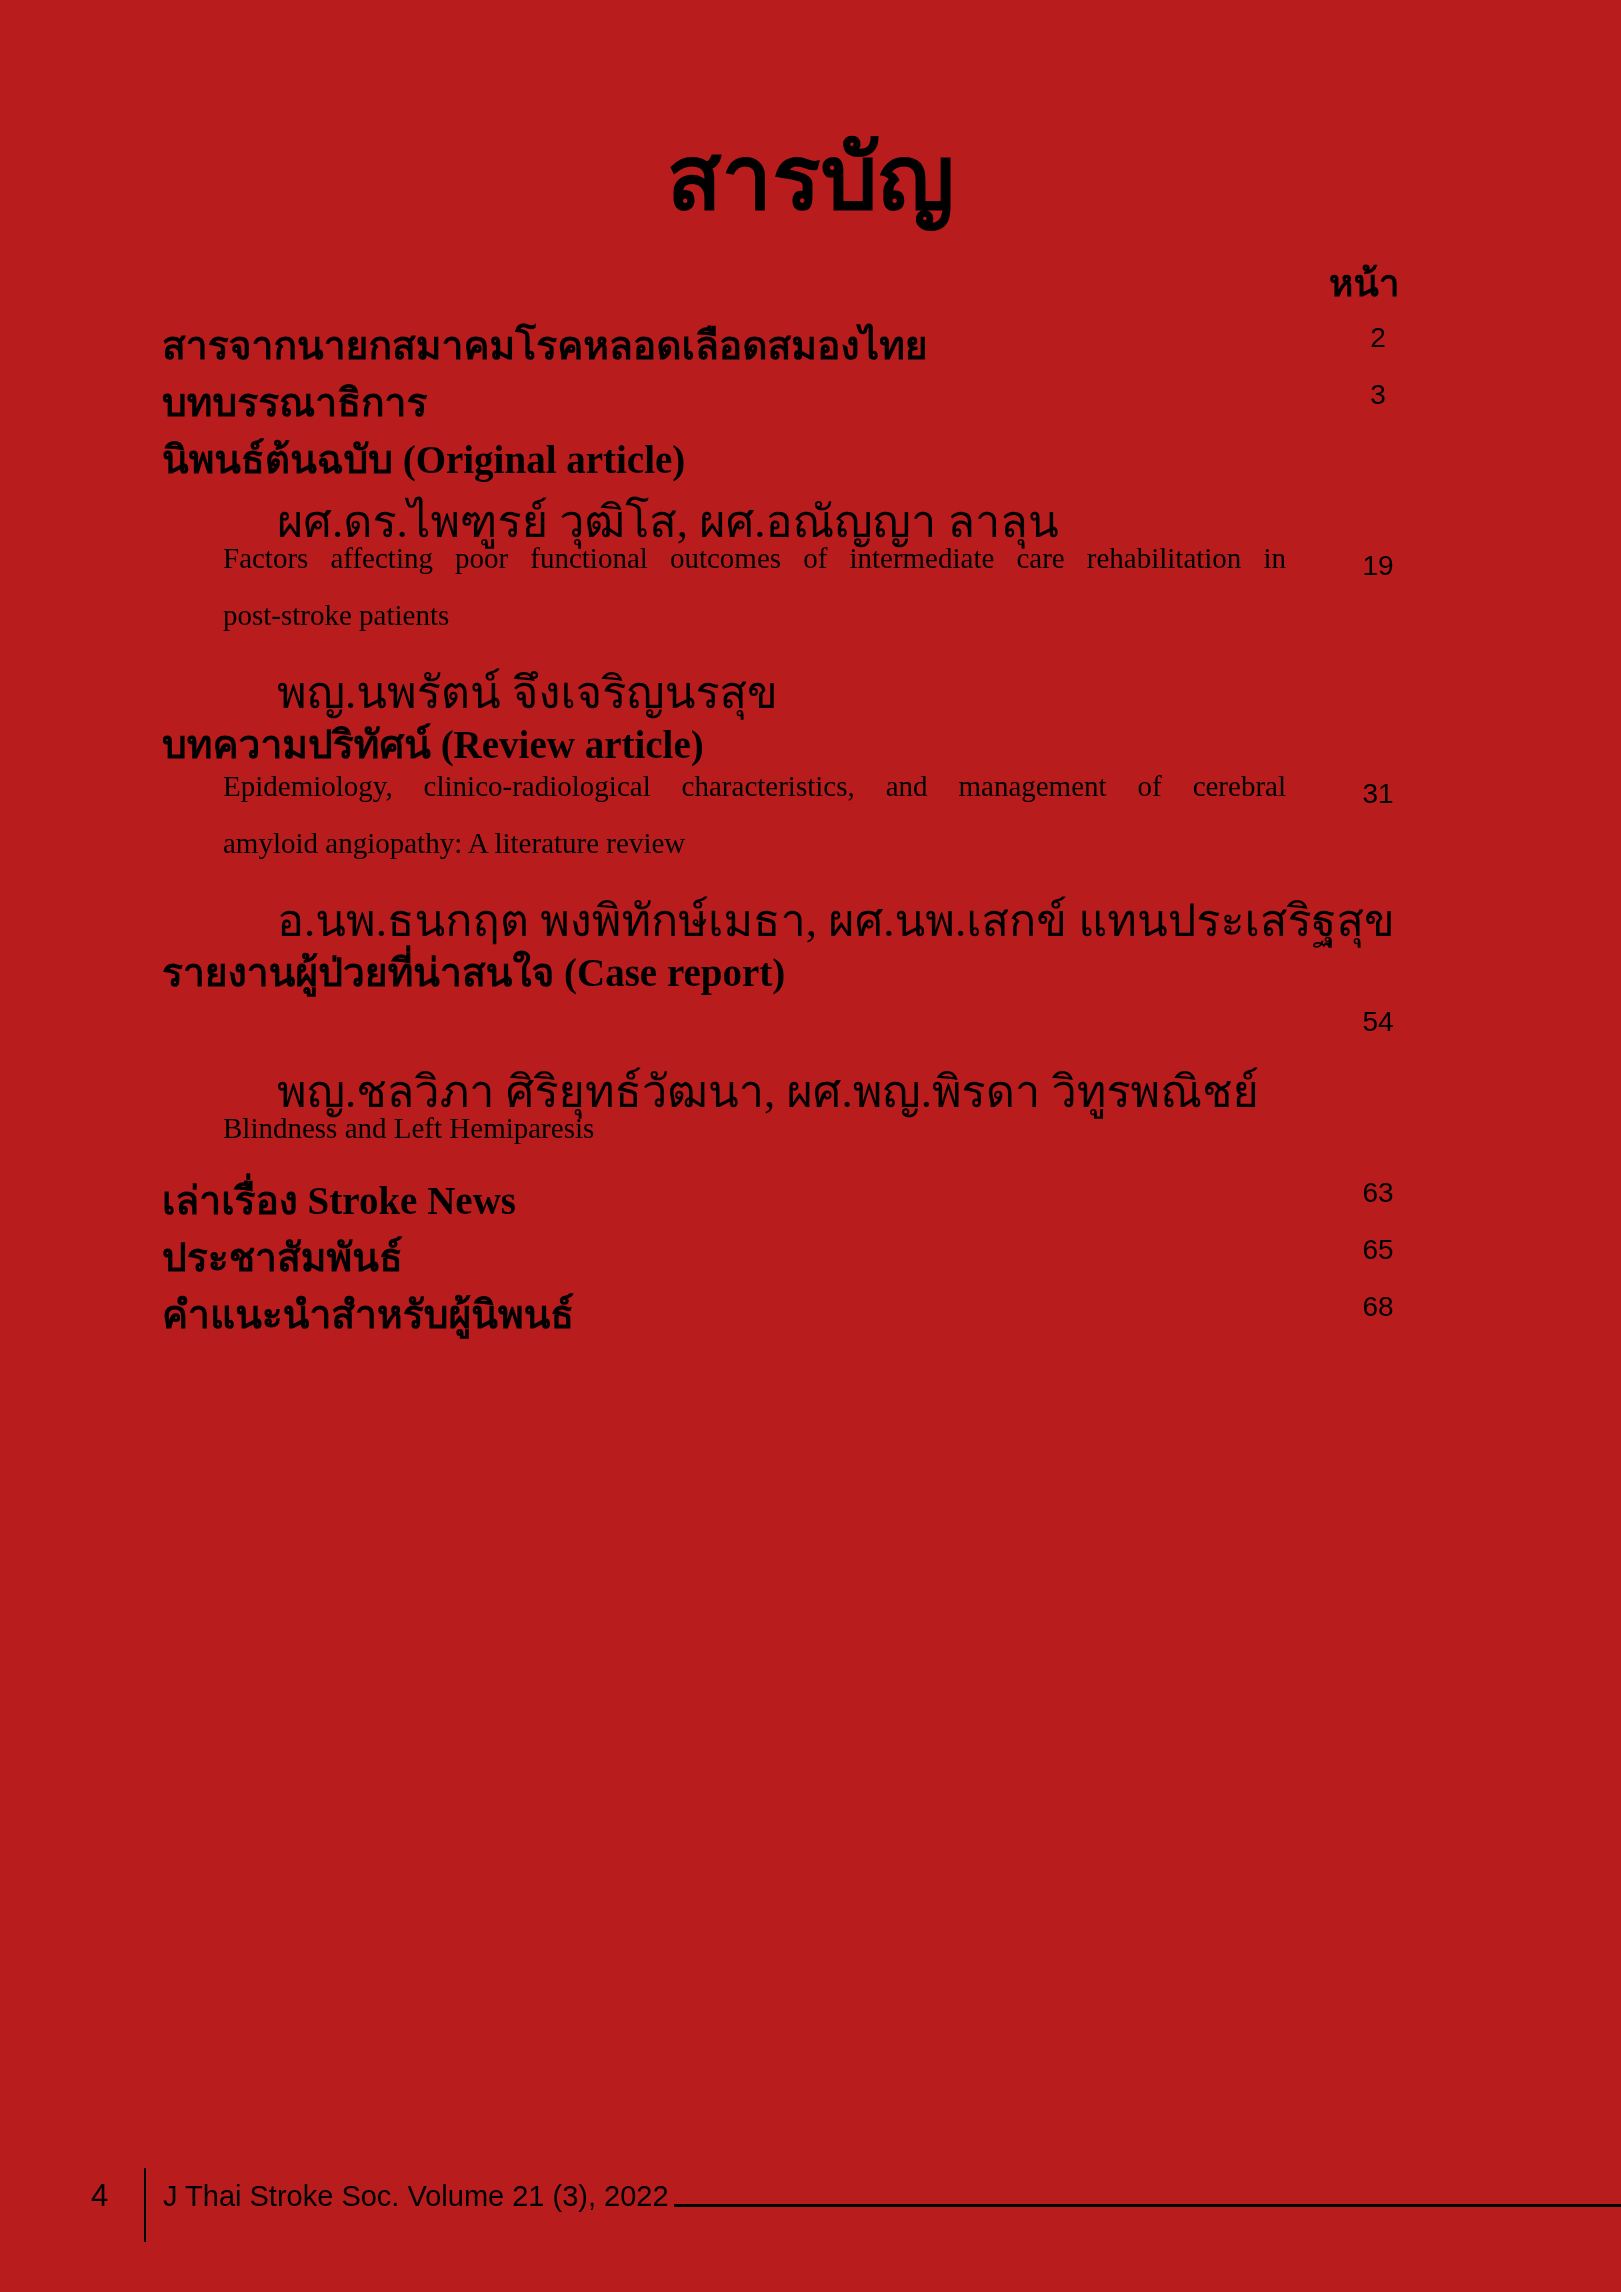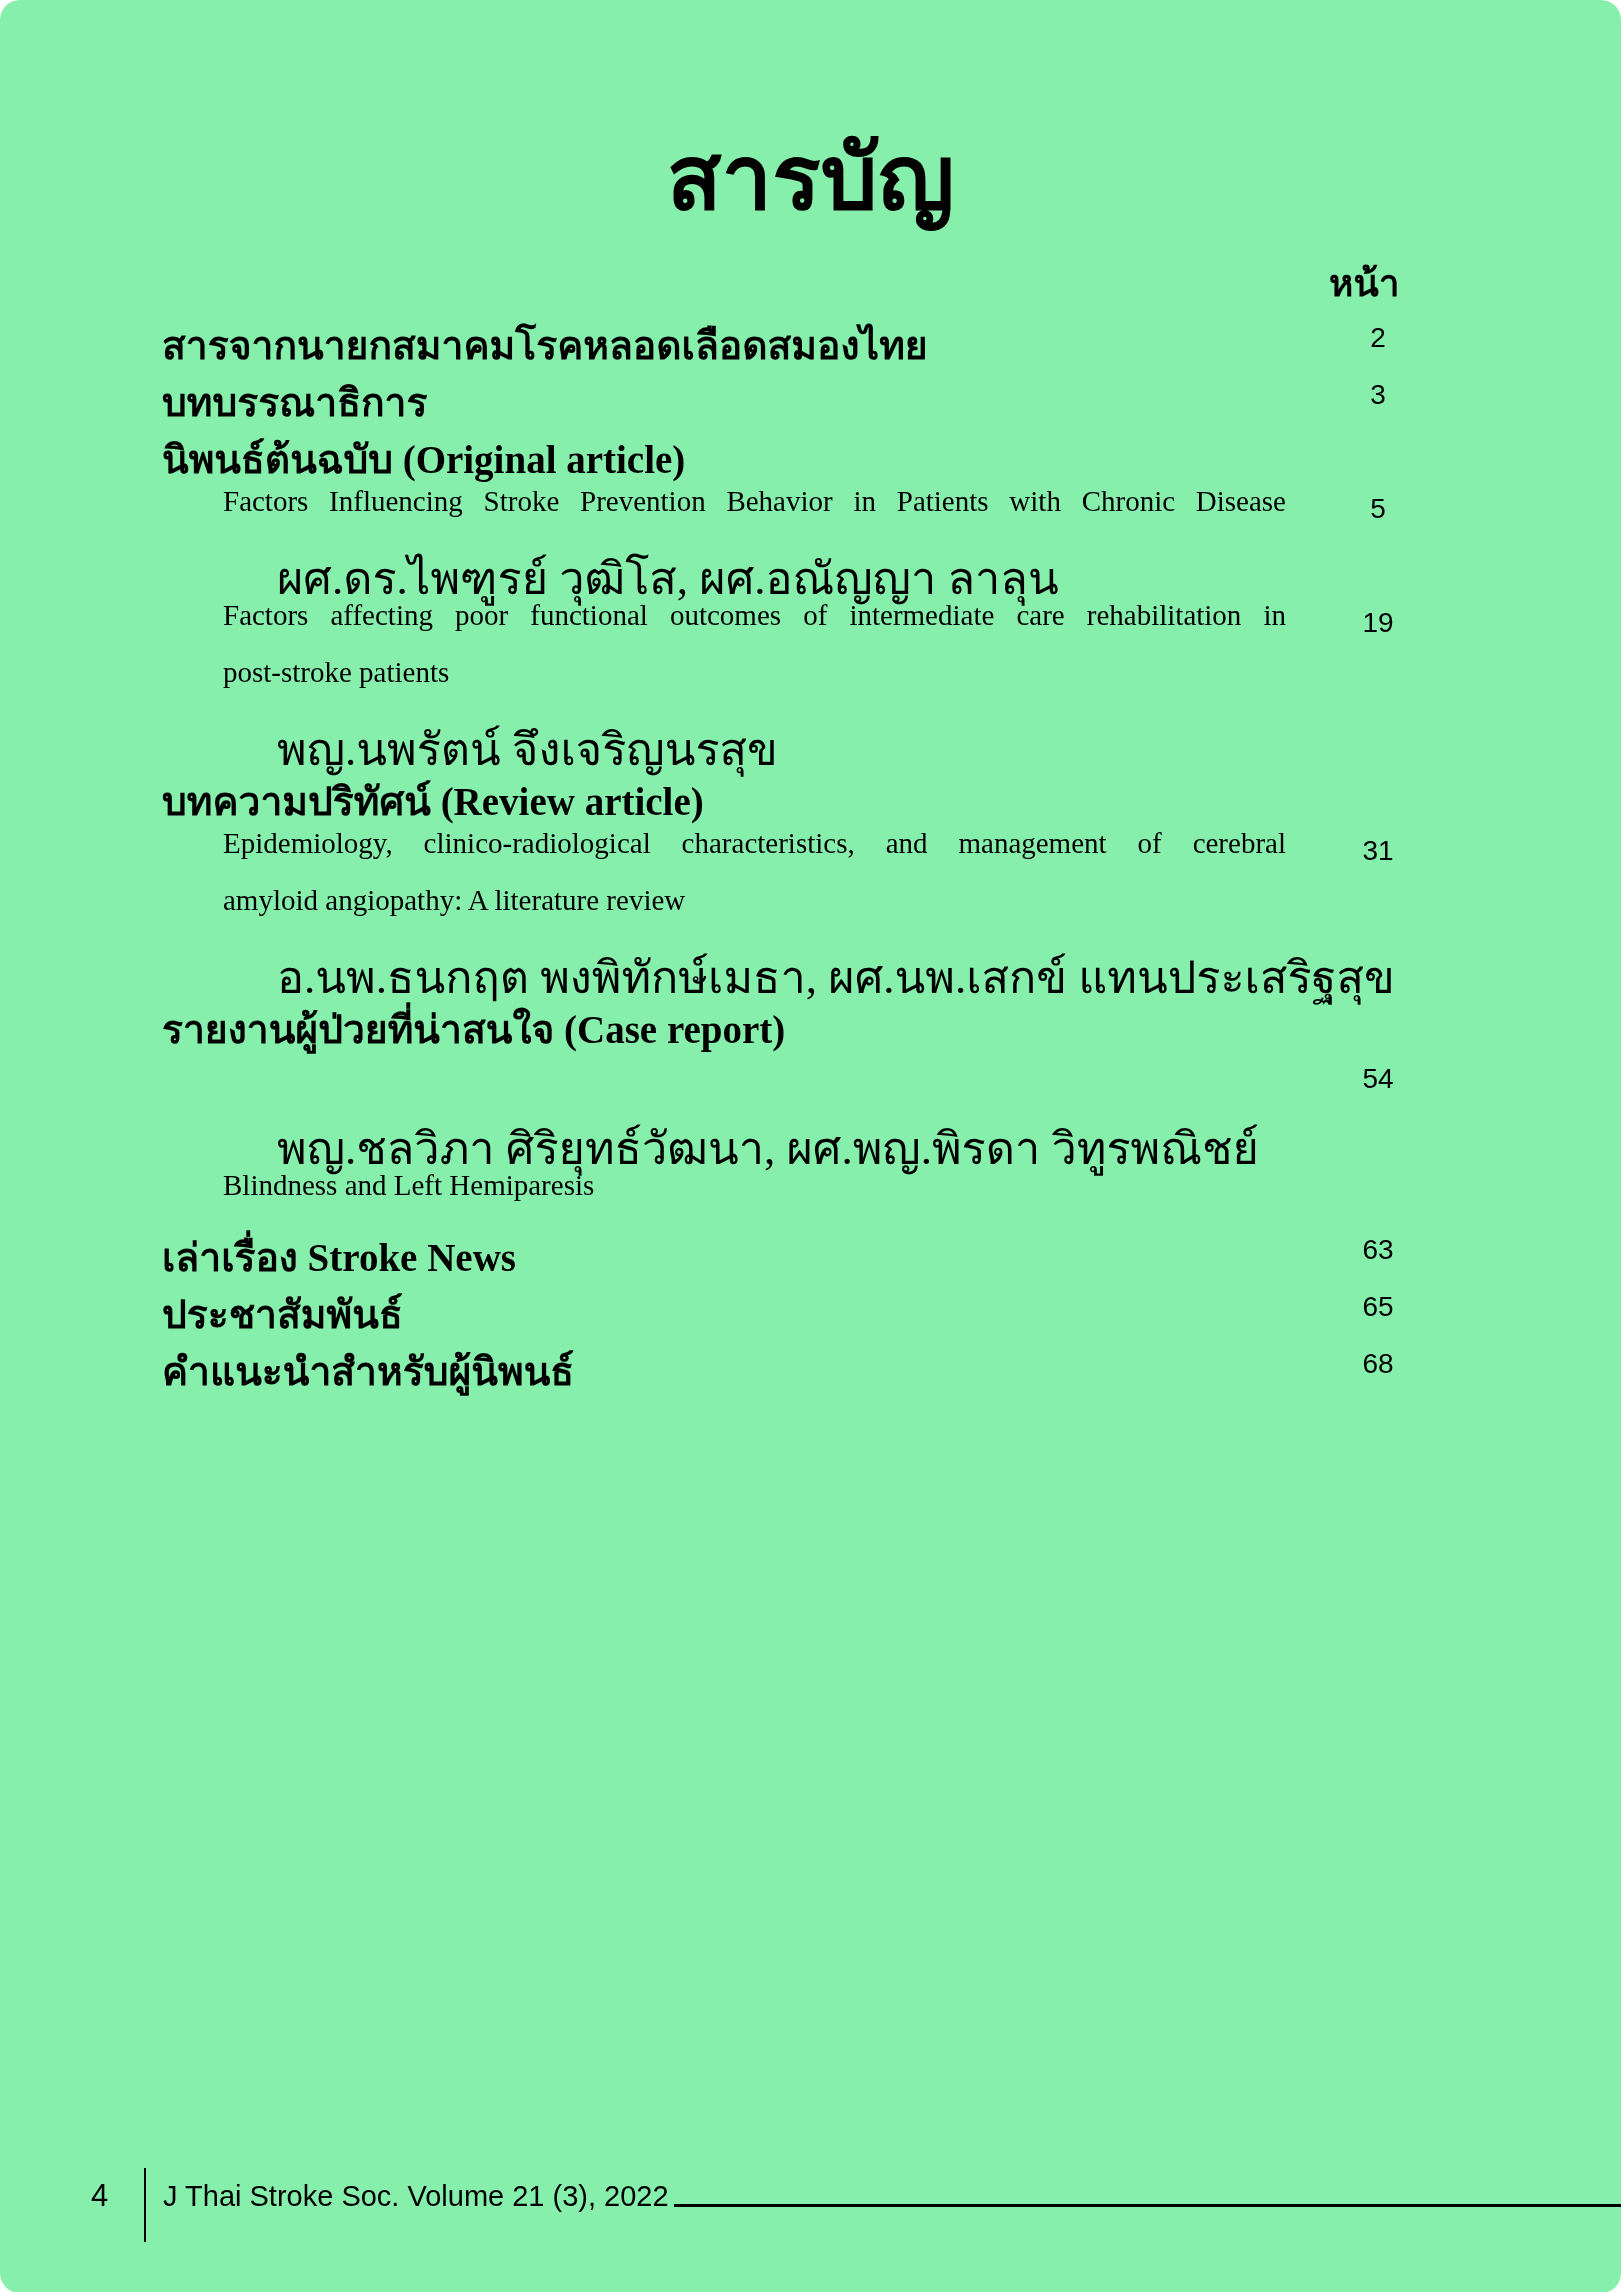--- a/index.html
+++ b/index.html
@@ -1,24 +1,23 @@
 <!DOCTYPE html>
 <html><head>
 <meta charset="utf-8">
 <style>
   html, body { margin: 0; padding: 0; background: #ffffff; }
   .page {
     position: relative;
     width: 1621px;
     height: 2293px;
-    background: #86efac;
+    background: #b91c1c;
     color: #000000;
     overflow: hidden;
     font-family: "Liberation Serif", "DejaVu Serif", serif;
-    border-radius: 20px;
   }
 
   .doc-title {
     position: absolute;
     top: 116px;
     left: 0;
     width: 1621px;
     text-align: center;
     font-size: 90px;
     font-weight: bold;
@@ -131,24 +130,20 @@
       <span class="lbl">สารจากนายกสมาคมโรคหลอดเลือดสมองไทย</span>
       <span class="pg">2</span>
     </div>
     <div class="row item">
       <span class="lbl">บทบรรณาธิการ</span>
       <span class="pg">3</span>
     </div>
     <div class="row section">
       <span class="lbl">นิพนธ์ต้นฉบับ (Original article)</span>
     </div>
-    <div class="row title">
-      <span class="lbl">Factors Influencing Stroke Prevention Behavior in Patients with Chronic Disease</span>
-      <span class="pg">5</span>
-    </div>
     <div class="row author">
       <span class="lbl">ผศ.ดร.ไพฑูรย์ วุฒิโส, ผศ.อณัญญา ลาลุน</span>
     </div>
     <div class="row title">
       <span class="lbl">Factors affecting poor functional outcomes of intermediate care rehabilitation in</span>
       <span class="pg">19</span>
     </div>
     <div class="row titlecont">
       <span class="lbl">post-stroke patients</span>
     </div>

